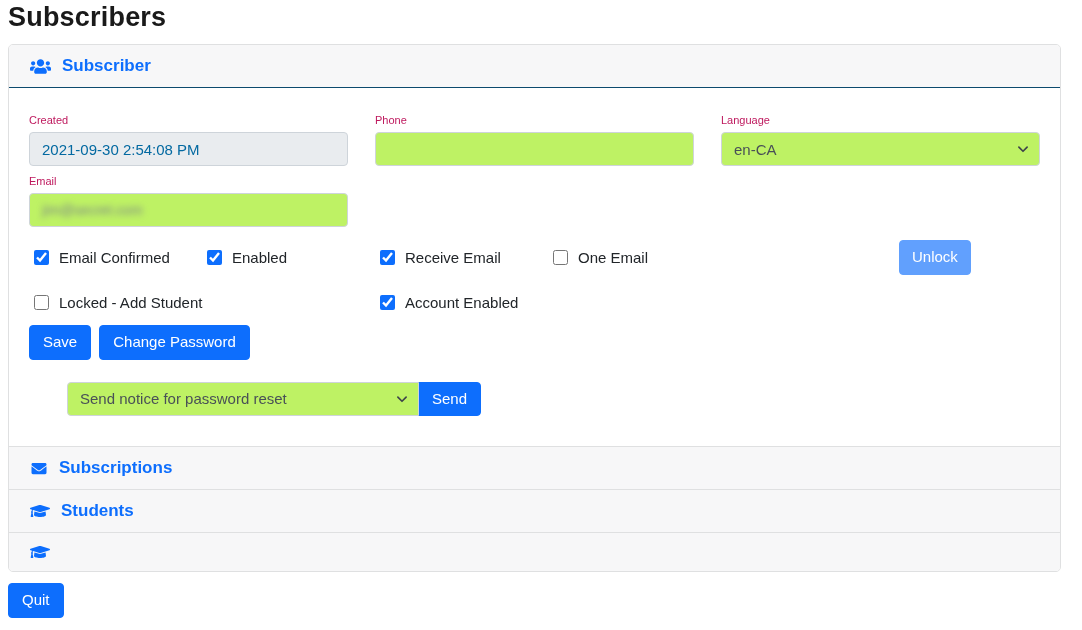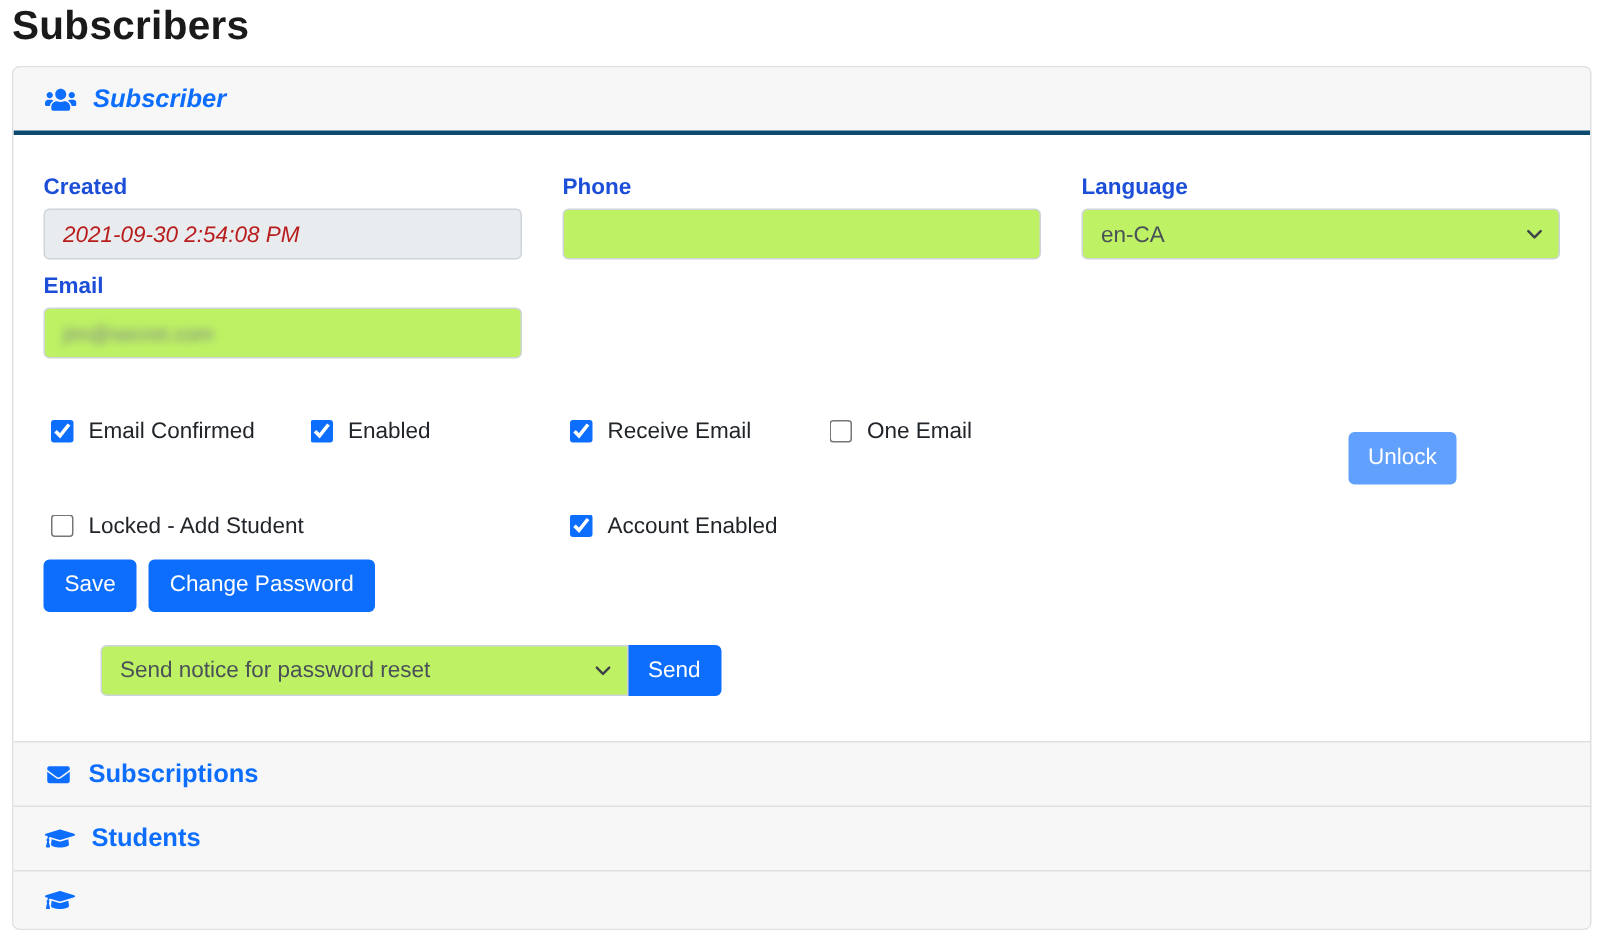--- a/index.html
+++ b/index.html
@@ -18,37 +18,37 @@
   .card {
     border: 1px solid #dfe0e1; border-radius: 5px; overflow: hidden;
     background: #fff;
   }
   .acc-header {
     display: flex; align-items: center; gap: 11px;
     padding: 11px 21px; background: #f7f7f8;
     color: #0d6efd; font-weight: 700; font-size: 17px;
     cursor: pointer; user-select: none;
   }
-  .acc-header.first { border-bottom: 3px solid #0c4a6e; font-style: italic; }
+  .acc-header.first { border-bottom: 1px solid #0c4a6e; }
   .acc-header.after { border-top: 1px solid #dfe0e1; }
   .acc-header .icon { display: flex; align-items: center; }
   .acc-body { padding: 26px 20px 30px 20px; background: #fff; }
   
   .row3 { display: grid; grid-template-columns: 1fr 1fr 1fr; column-gap: 27px; }
   .field label {
-    display: block; font-weight: 700; font-size: 15px;
-    margin-bottom: 6px; color: #1d4ed8;
+    display: block; font-weight: 400; font-size: 11px;
+    margin-bottom: 6px; color: #be185d;
   }
   .form-control {
     width: 100%; height: 34px;
     border: 1px solid #ced4da; border-radius: 4px;
     padding: 0 12px; font-size: 15px; color: #495057;
     font-family: inherit; background: #bef264; outline: none;
   }
-  input.form-control:disabled { background: #e9ecef; color: #b91c1c; font-style: italic; }
+  input.form-control:disabled { background: #e9ecef; color: #0369a1; }
   .select-wrap { position: relative; }
   .select-wrap select {
     appearance: none; -webkit-appearance: none; -moz-appearance: none;
     width: 100%; cursor: pointer;
   }
   .select-wrap .chev {
     position: absolute; right: 11px; top: 50%; transform: translateY(-50%);
     pointer-events: none; display: flex;
   }
   .email-field { margin-top: 9px; width: calc((100% - 54px) / 3); }
@@ -61,21 +61,21 @@
     row-gap: 19px; align-items: center;
   }
   .cb { display: flex; align-items: center; gap: 10px; font-size: 15px; cursor: pointer; }
   .cb input {
     width: 15px; height: 15px; margin: 0; accent-color: #0d6efd; cursor: pointer;
     flex: 0 0 auto;
   }
   .cb input:disabled { opacity: 0.55; }
   .cb.span2 { grid-column: 1 / span 2; }
   .cb.col3 { grid-column: 3; }
-  .unlock-cell { grid-column: 6; grid-row: 1; margin-top: 36px; }
+  .unlock-cell { grid-column: 6; grid-row: 1; }
   
   .btn {
     background: #0d6efd; color: #fff; border: 1px solid #0d6efd;
     border-radius: 4px; font-size: 15px; padding: 7px 13px;
     font-family: inherit; cursor: pointer; line-height: 1.25;
   }
   .btn-unlock { opacity: 0.65; padding: 7px 12px; min-width: 68px; }
   .btn-row { margin-top: 14px; display: flex; gap: 8px; }
   .send-row { margin-top: 22px; display: flex; padding-left: 38px; }
   .send-row .select-wrap { width: 352px; }

